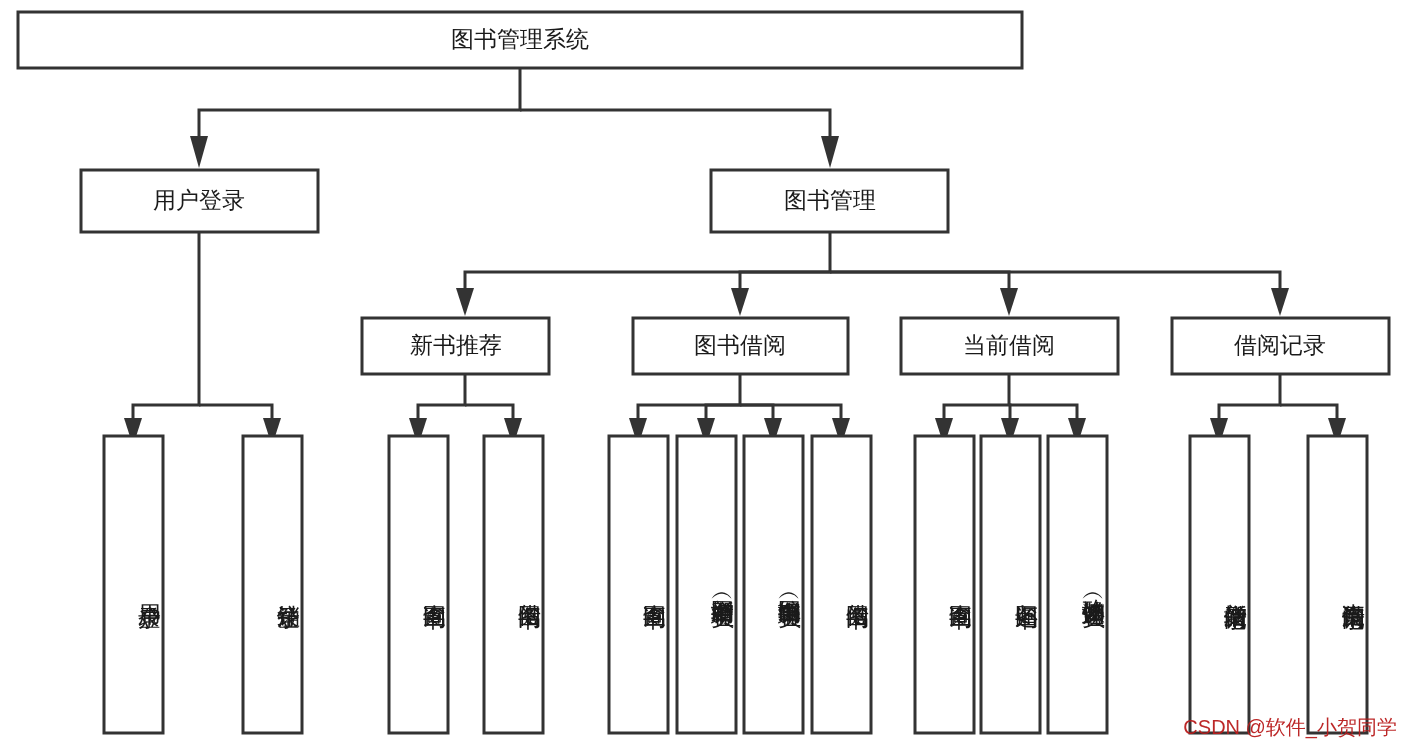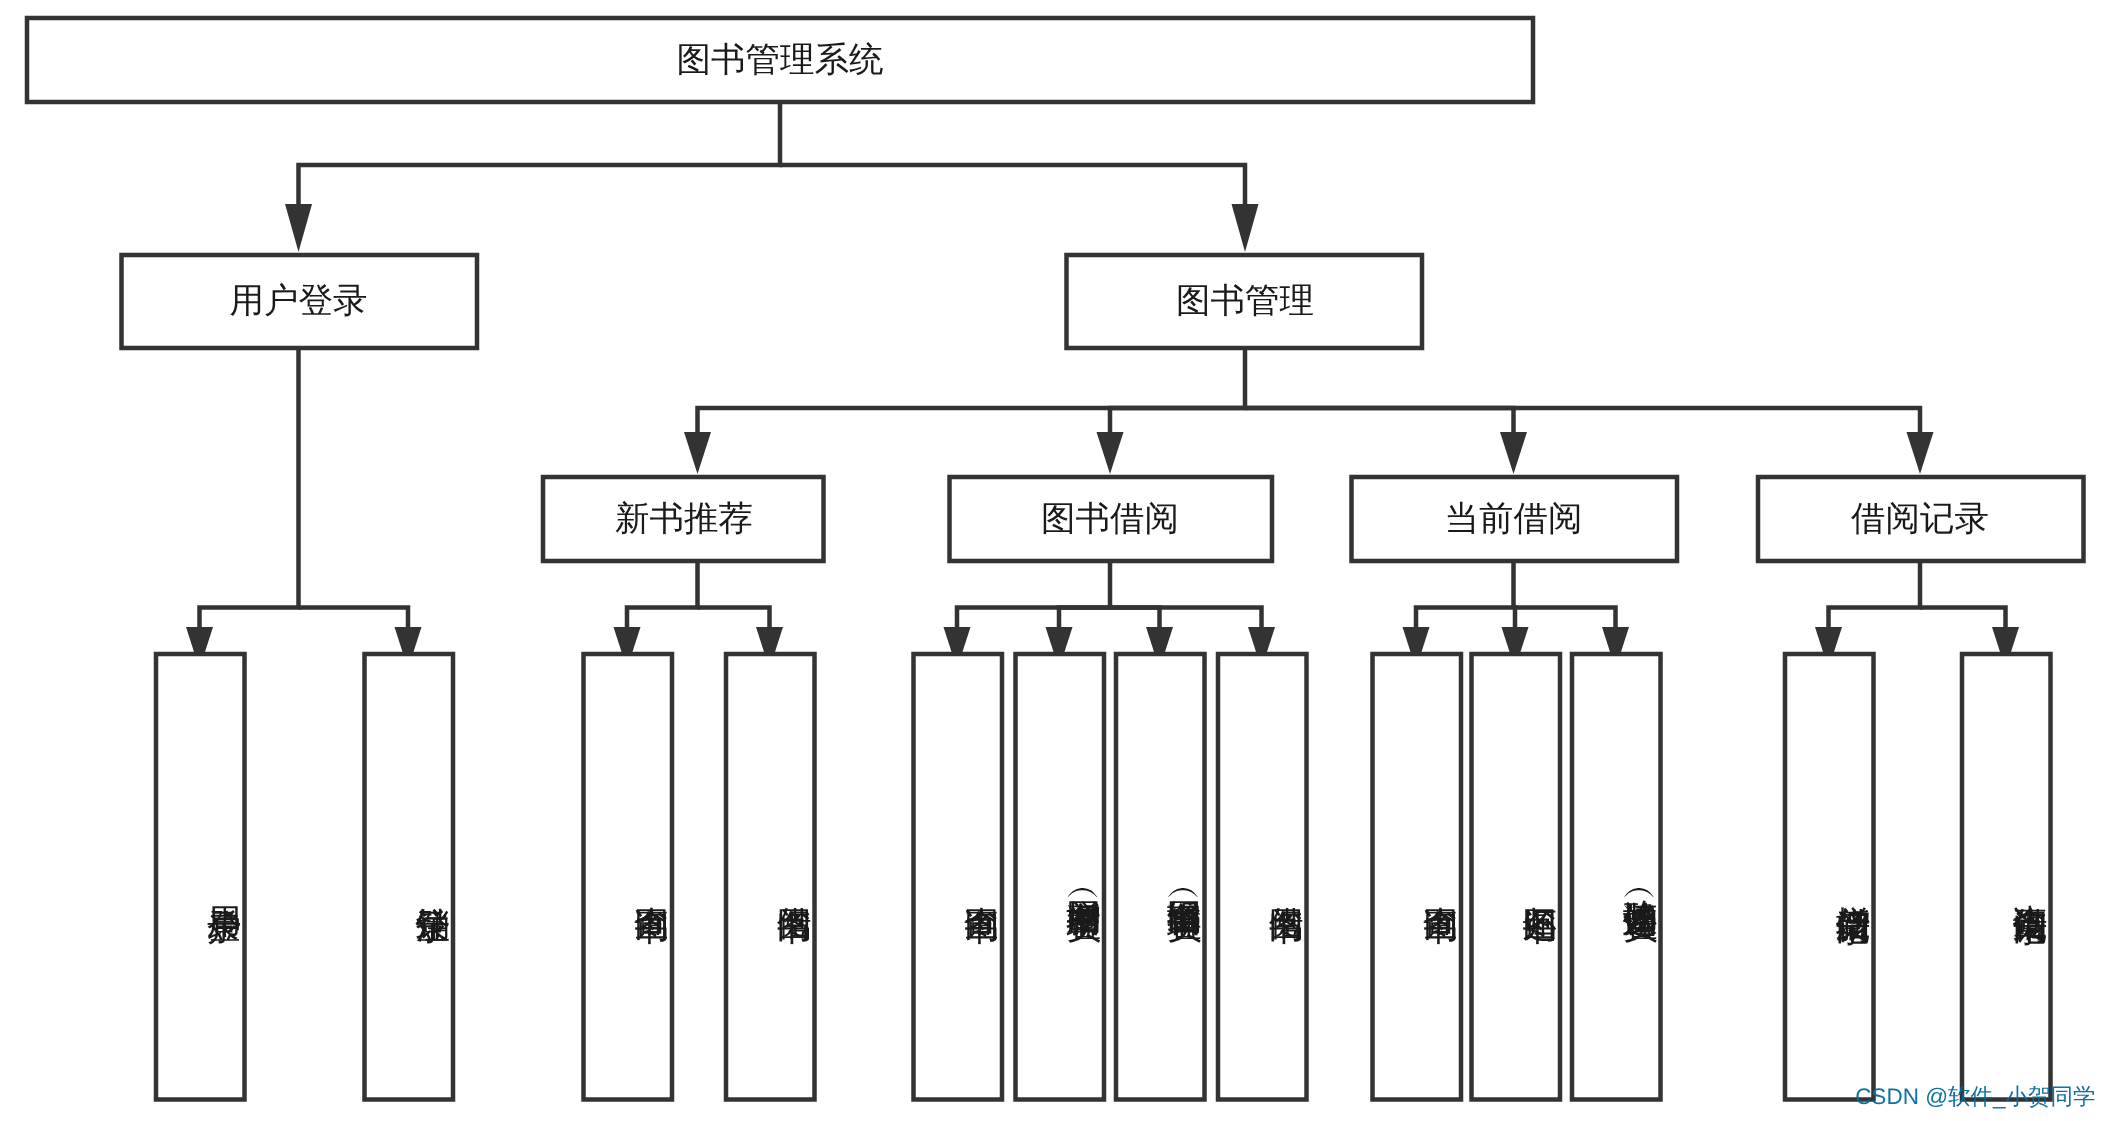--- a/index.html
+++ b/index.html
@@ -58,22 +58,22 @@
     align-items: flex-start;
     justify-content: center;
     letter-spacing: 1px;
     pointer-events: none;
   }
   .watermark {
     position: absolute;
     right: 8px;
     bottom: 6px;
     font-family: "Liberation Sans", "DejaVu Sans", sans-serif;
-    font-size: 15px;
-    color: #0369a1;
+    font-size: 20px;
+    color: #b91c1c;
     opacity: 0.95;
     white-space: nowrap;
   }
 </style>
 </head>
 <body>
 
 <div id="diagram-root">
 
   <svg class="diagram-canvas" viewBox="0 0 1405 747">

